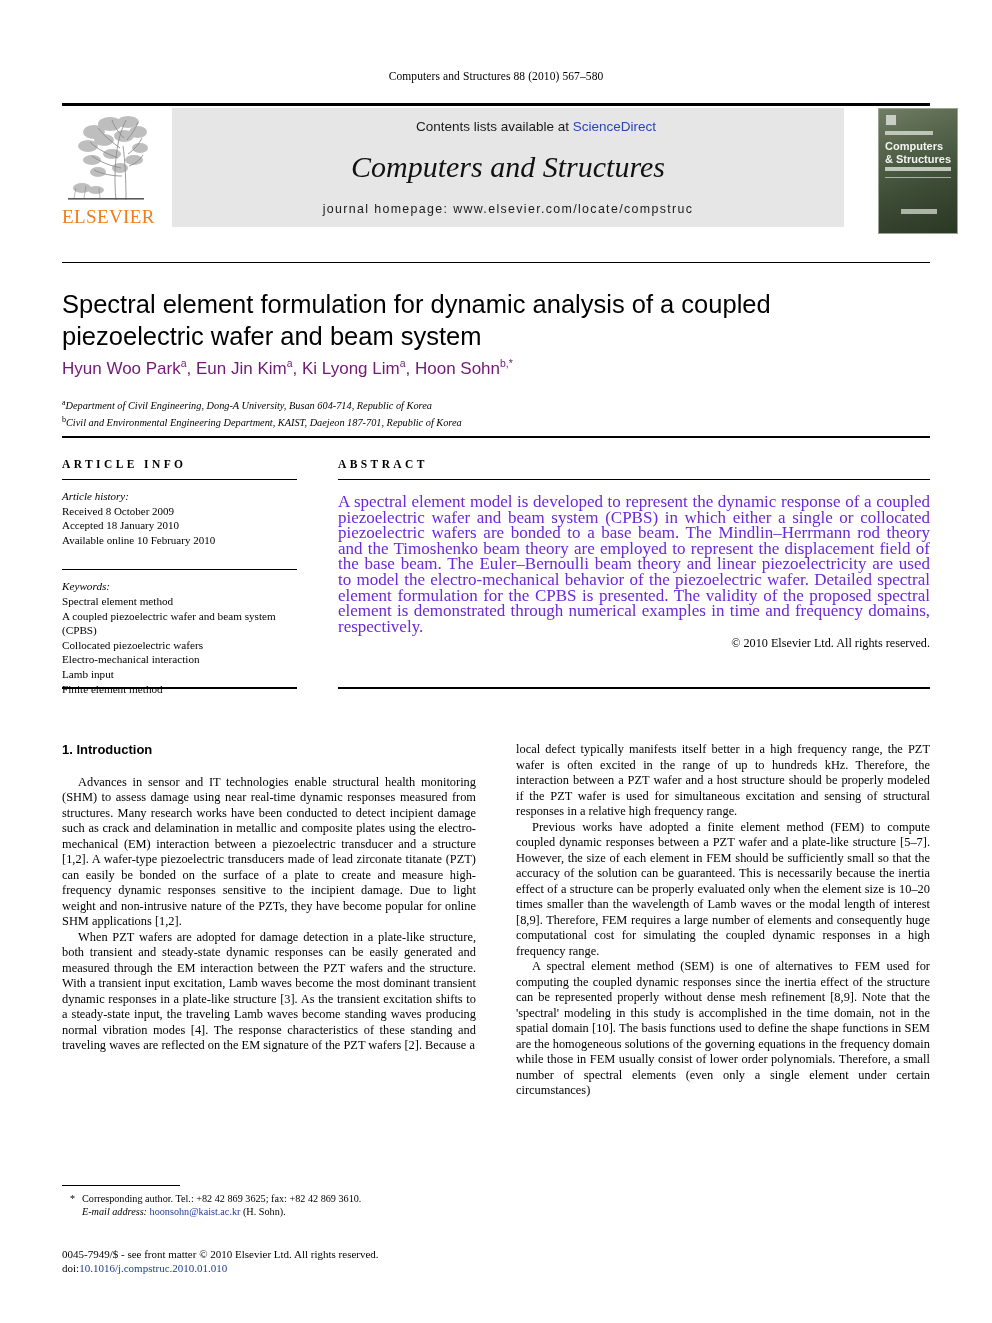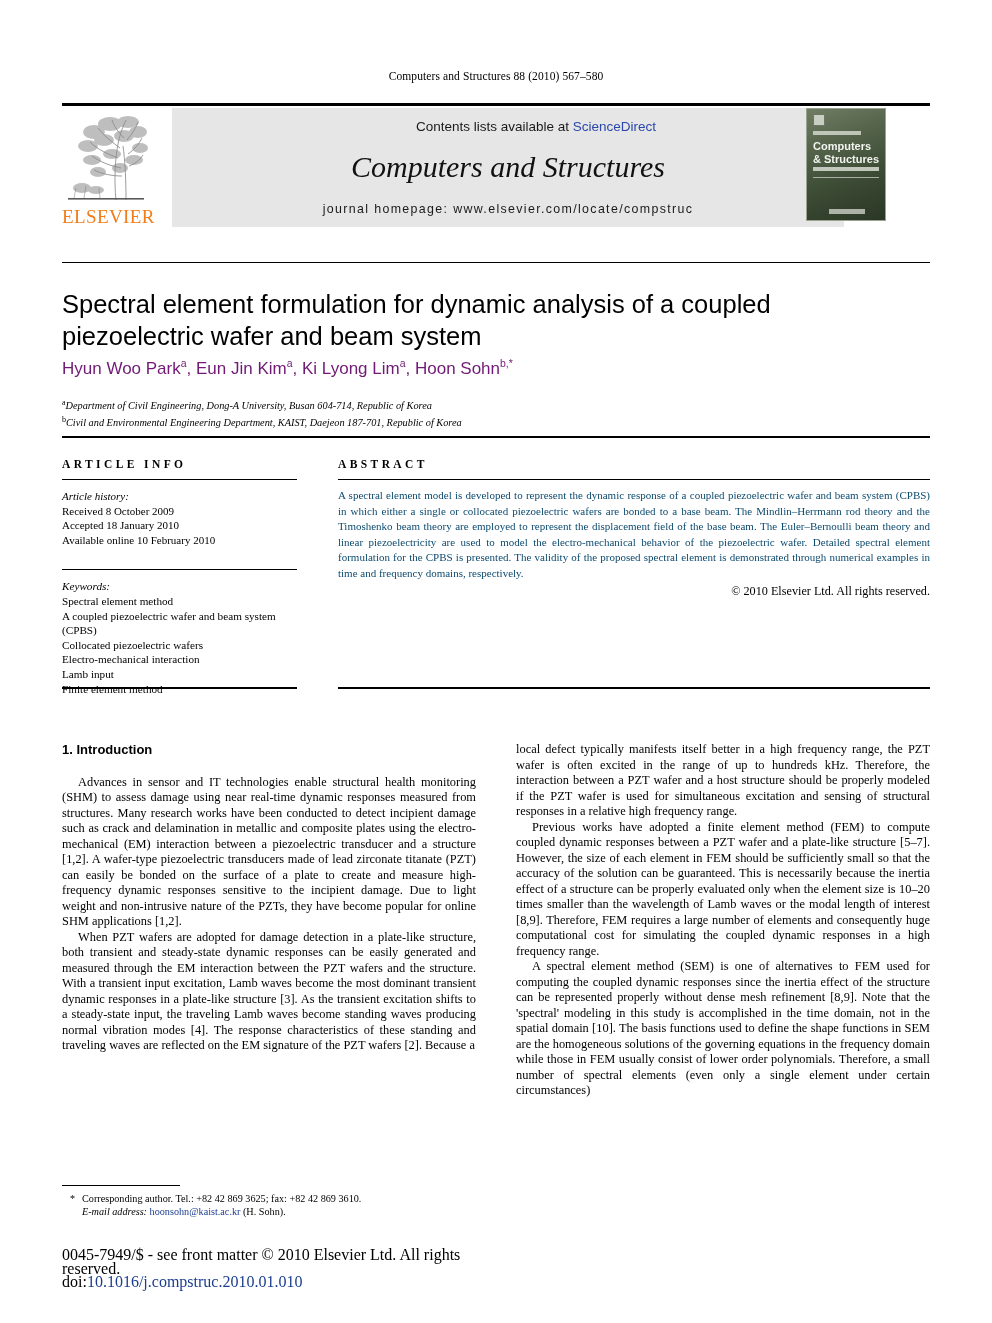--- a/index.html
+++ b/index.html
@@ -105,23 +105,23 @@
     left: 0; top: 94px;
     width: 672px;
     text-align: center;
     font-family: "Liberation Sans", sans-serif;
     font-size: 12.4px;
     letter-spacing: 1.35px;
     color: #1a1a1a;
   }
   .cover {
     position: absolute;
-    left: 744px; top: 0;
+    left: 816px; top: 0;
     width: 80px;
-    height: 113px;
+    height: 126px;
     background: linear-gradient(160deg,#6f7d63 0%, #56654c 28%, #3e4d36 60%, #2a3724 100%);
     border: 1px solid #9aa392;
     box-sizing: border-box;
     overflow: hidden;
   }
   .cover-sq {
     position: absolute;
     left: 6px; top: 5px;
     width: 12px; height: 12px;
     background: #c9cec2;
@@ -240,26 +240,26 @@
   .hist .lbl { font-style: italic; }
   .kw {
     margin-top: 22px;
     font-family: "Liberation Serif", serif;
     font-size: 11.2px;
     line-height: 14.6px;
   }
   .kw .lbl { font-style: italic; }
   .kw .thin-rule { margin-top: 0; margin-bottom: 9px; }
   .abstract-body {
-    margin-top: 8px;
-    font-family: "Liberation Serif", serif;
-    font-size: 11px;
+    margin-top: 14px;
+    font-family: "Liberation Serif", serif;
+    font-size: 17px;
     line-height: 15.6px;
     text-align: justify;
-    color: #0c4a6e;
+    color: #6d28d9;
   }
   .copyright {
     margin-top: 2px;
     text-align: right;
     font-family: "Liberation Serif", serif;
     font-size: 12.2px;
   }
   .info-rule-bot {
     position: absolute;
     left: 62px; top: 687px;
@@ -317,21 +317,21 @@
   }
   .footnote .star { position: absolute; left: 8px; top: 0; }
   .footnote .fn-txt { display: block; padding-left: 20px; }
   .footnote .em { font-style: italic; margin-top: 39px; }
   .mail { color: #1b3d8f; }
   .imprint {
     position: absolute;
     left: 62px; top: 1248px;
     width: 430px;
     font-family: "Liberation Serif", serif;
-    font-size: 16px;
+    font-size: 11px;
     line-height: 13.6px;
   }
   .doi { color: #1b3d8f; }
 </style>
 </head>
 <body>
 
 <div class="page">
 
   <div class="runhead">Computers and Structures 88 (2010) 567–580</div>

